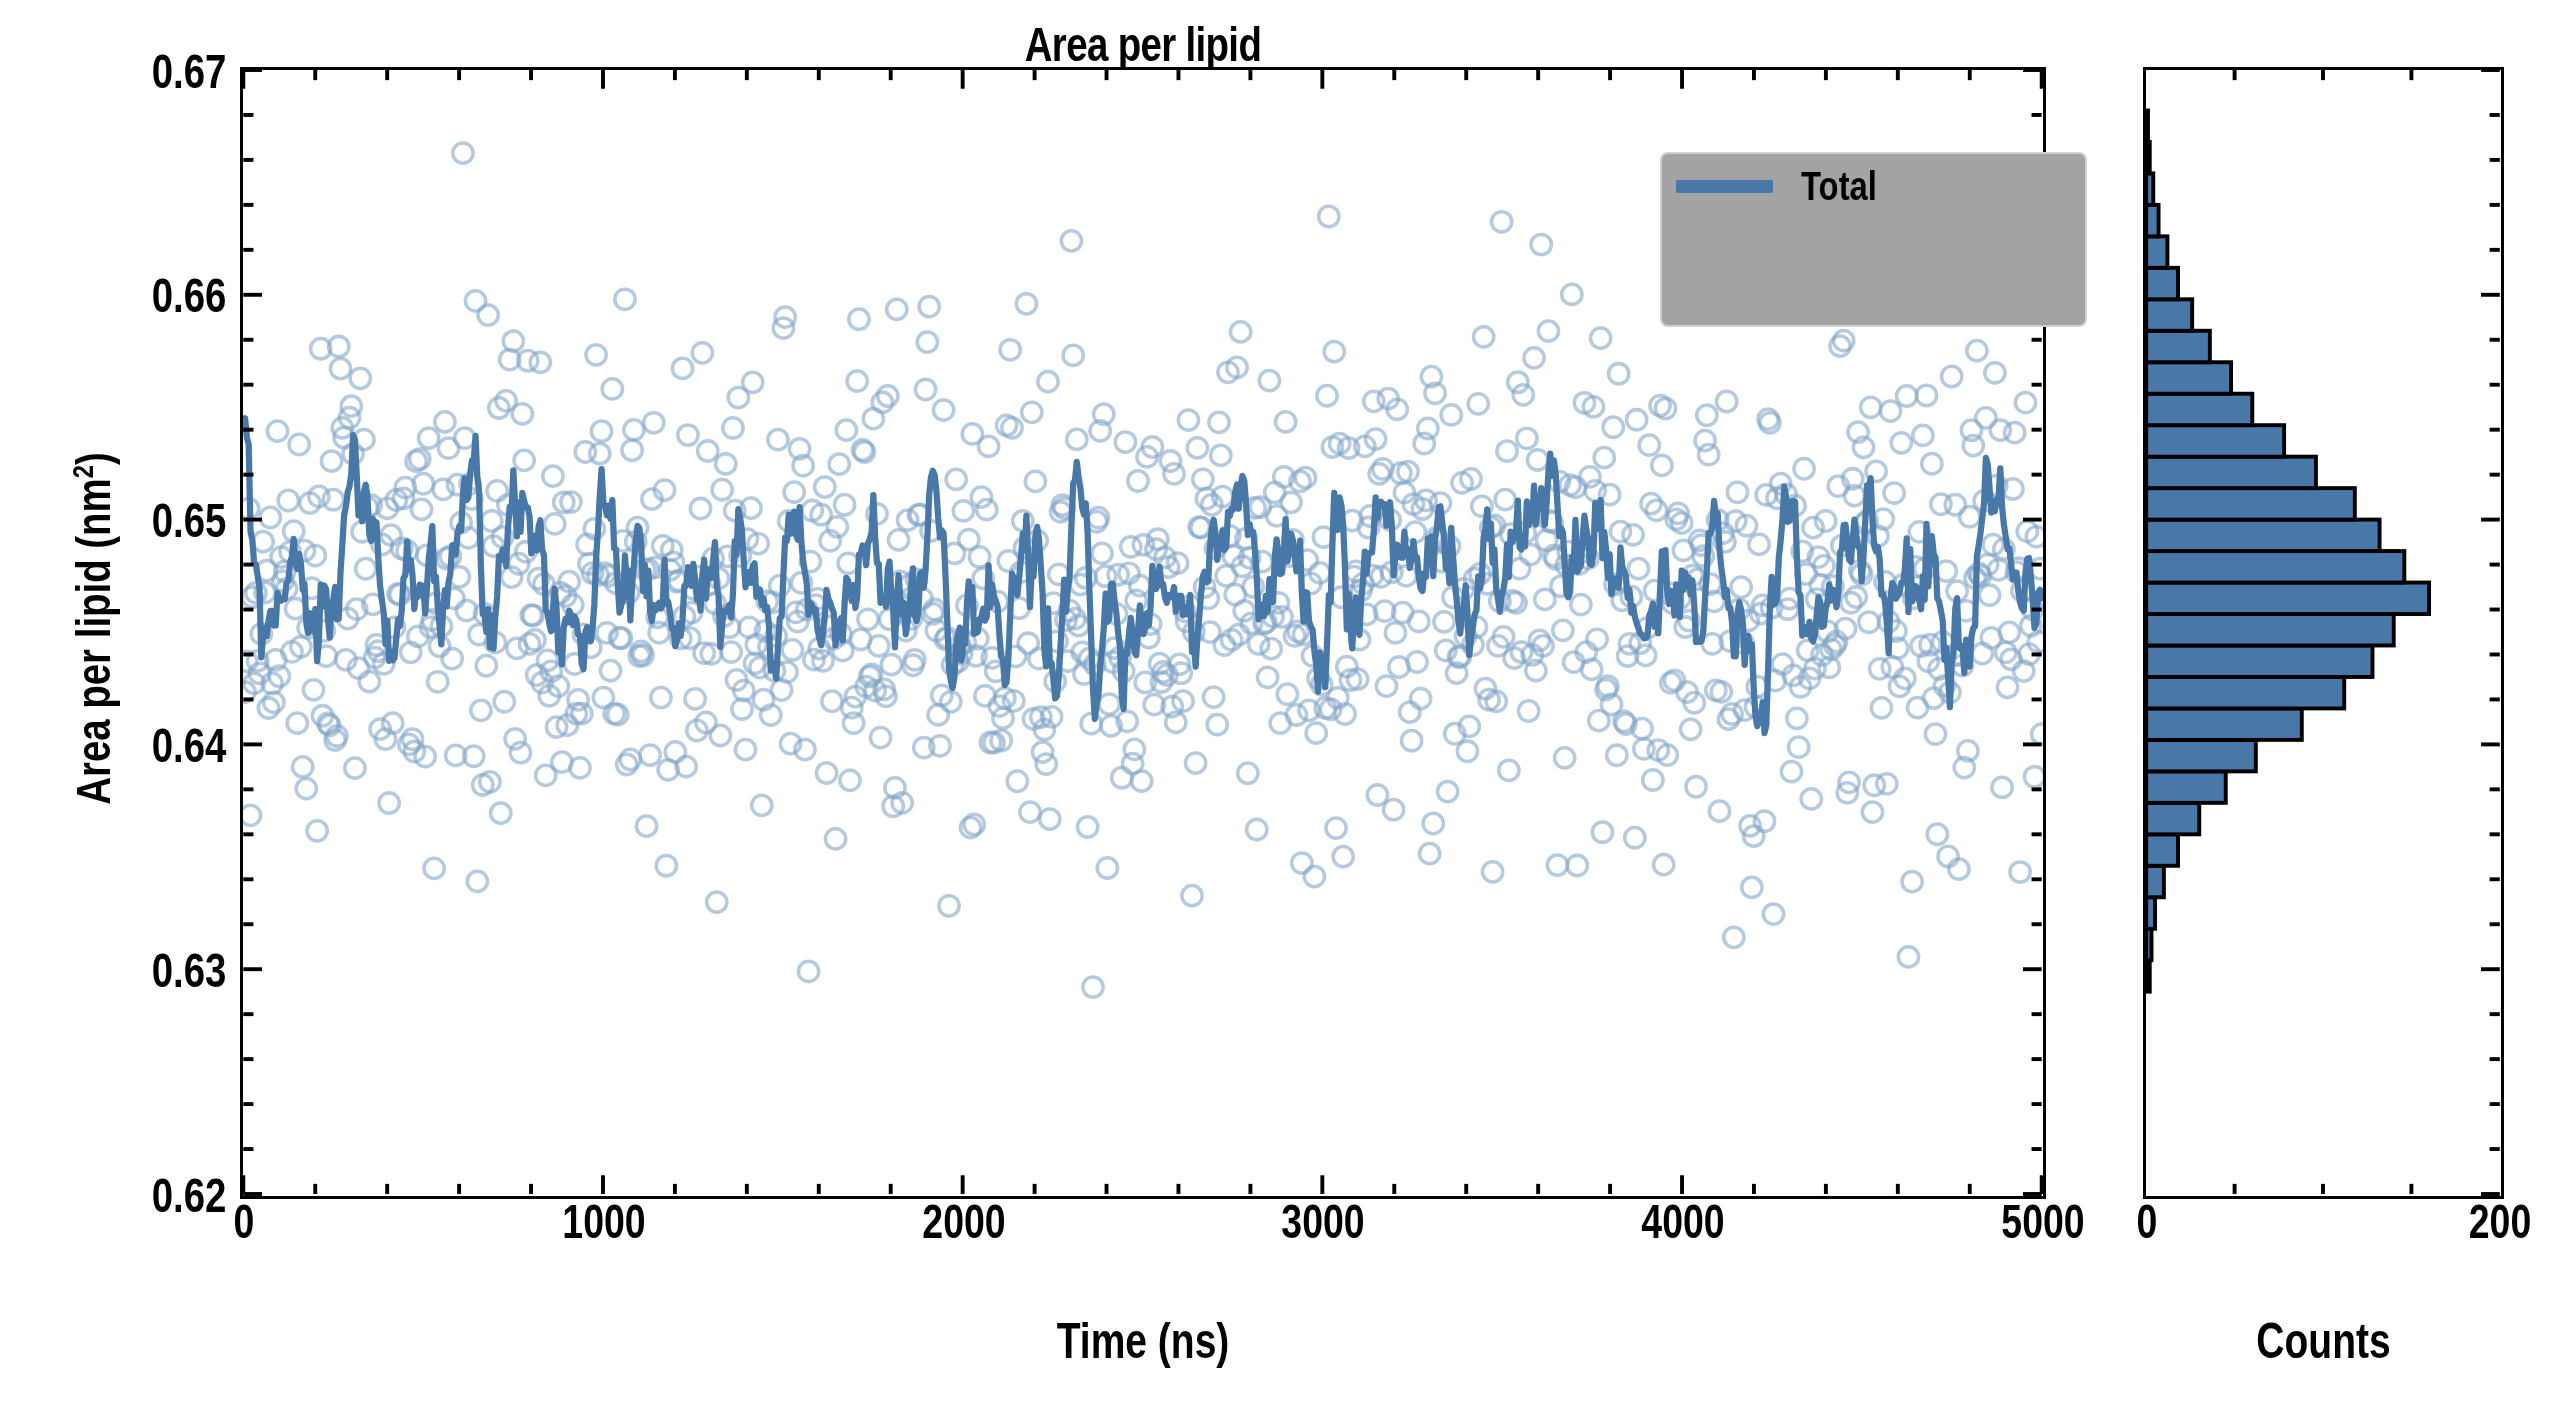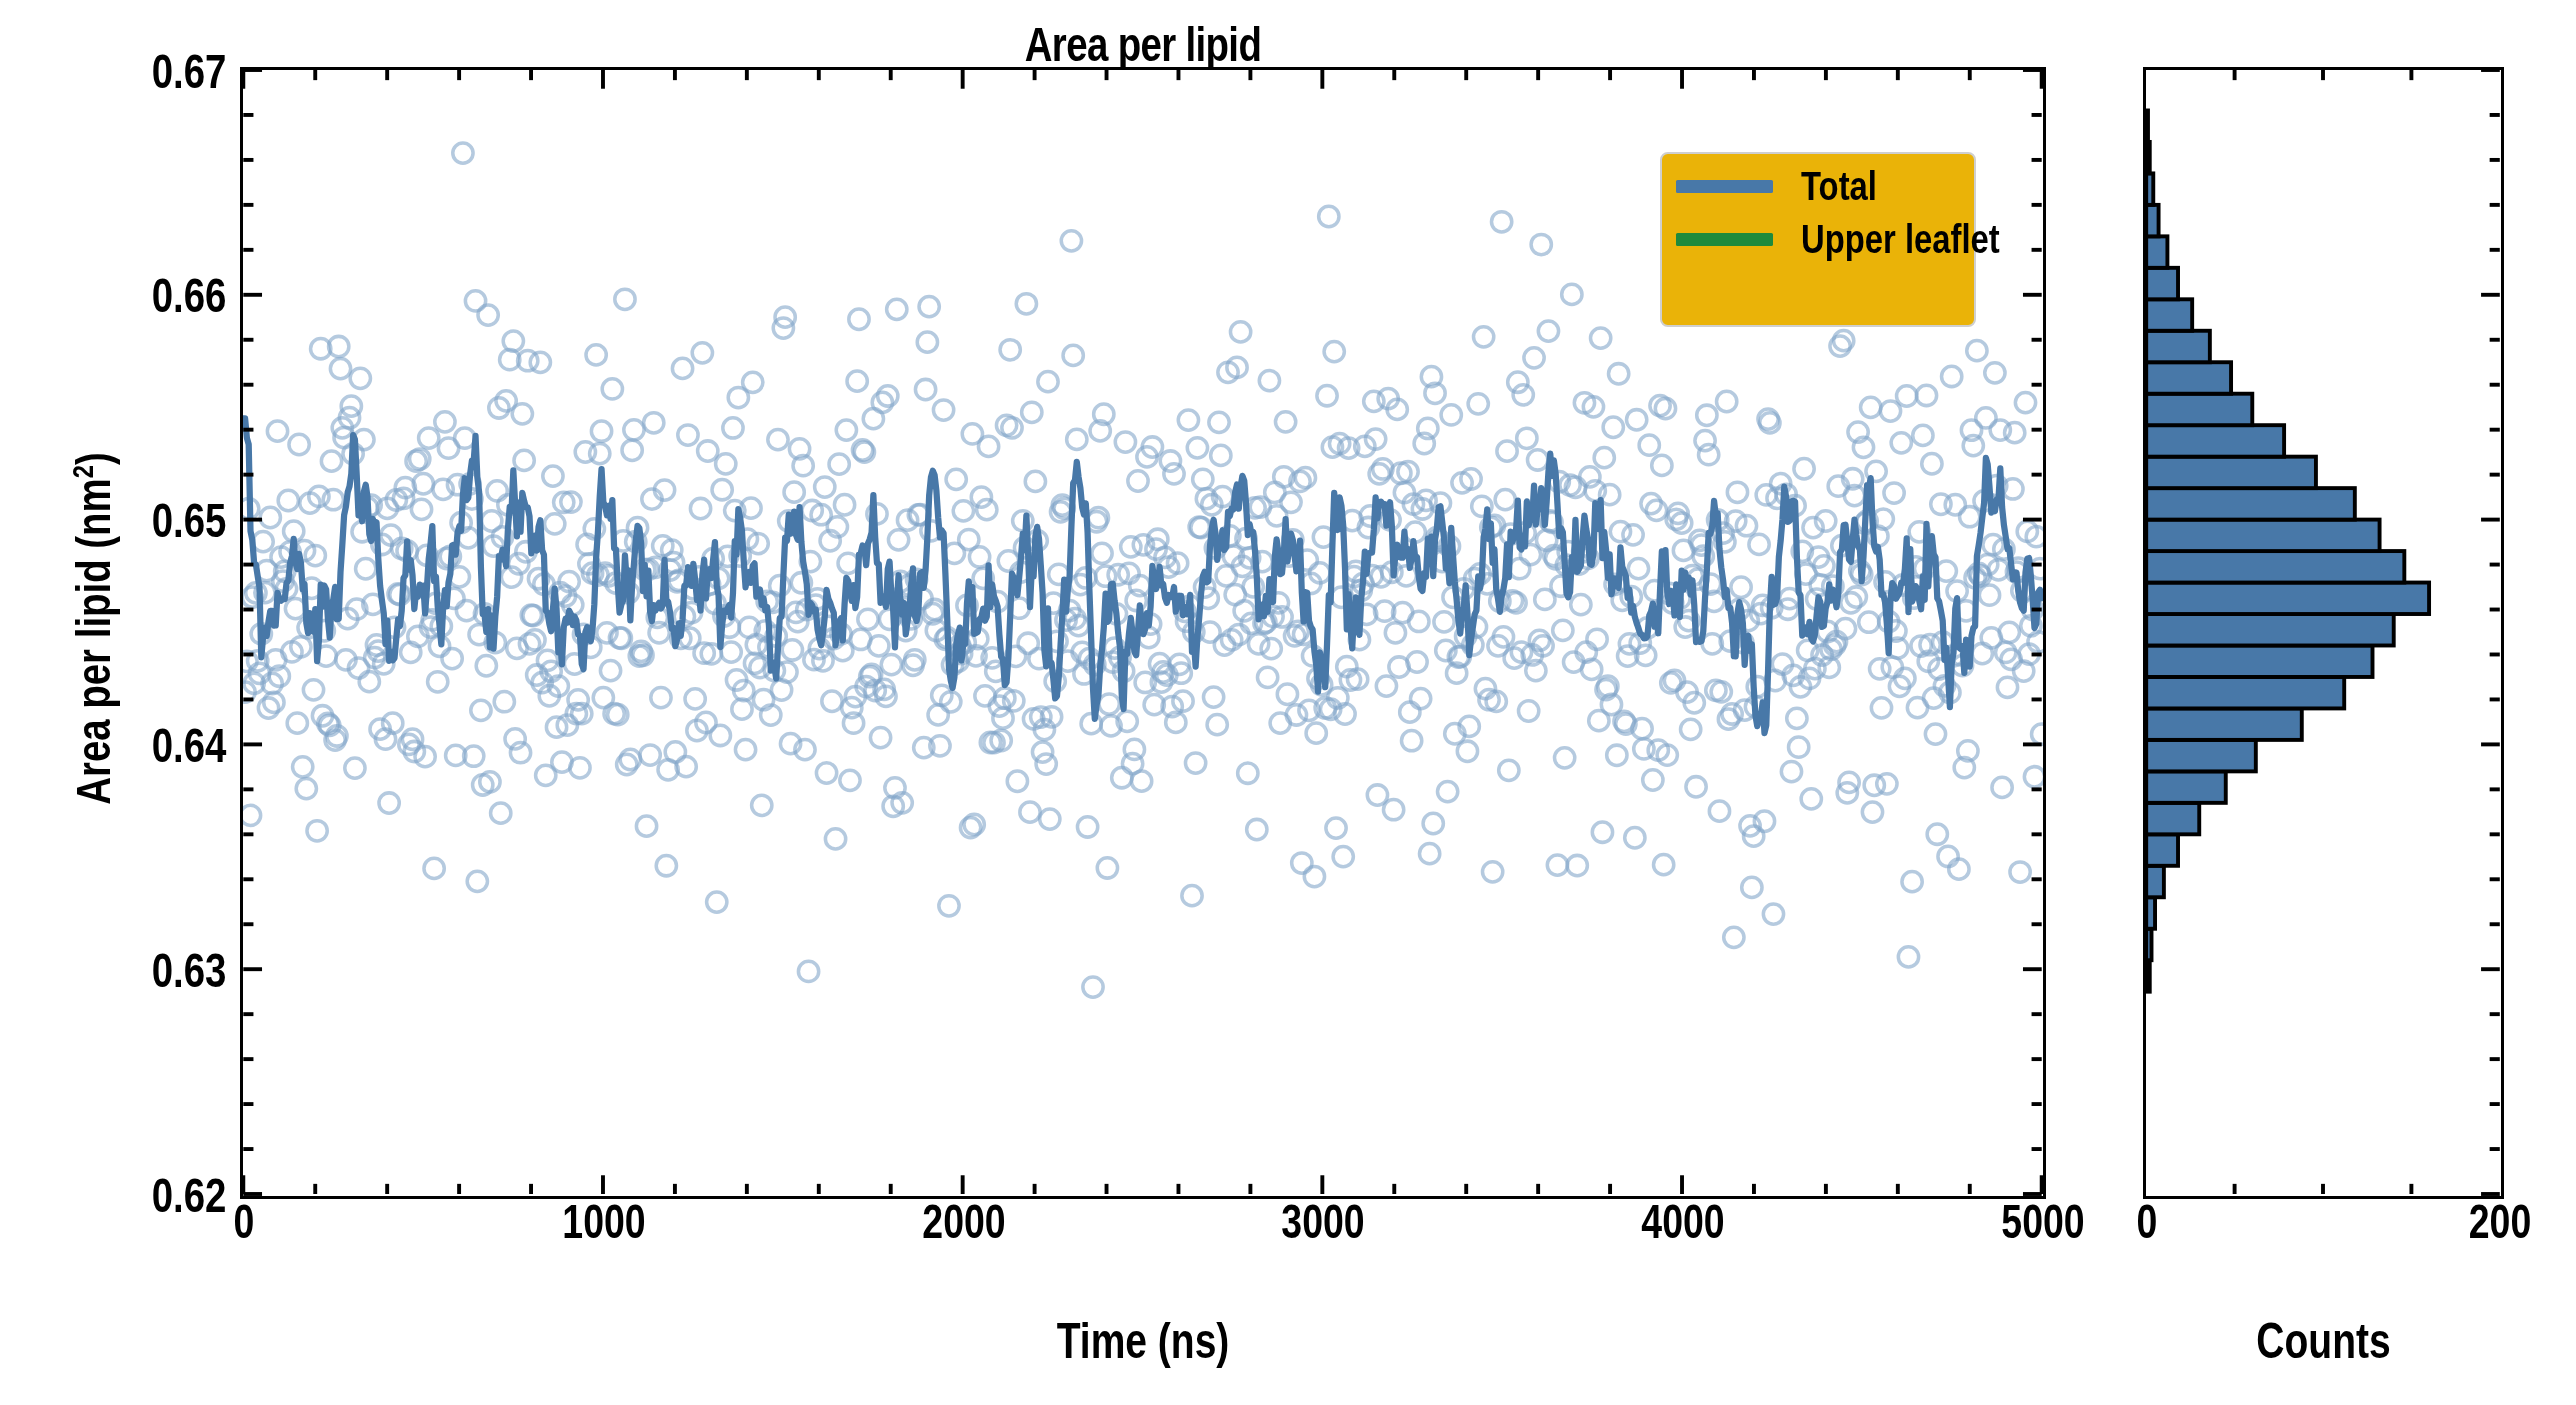--- a/index.html
+++ b/index.html
@@ -42,22 +42,22 @@
 
   .plotclip{position:absolute;left:0;top:0;width:100%;height:100%;overflow:hidden;}
 
   
   .ticklabel{position:absolute;font-size:48px;font-weight:bold;color:#000;white-space:nowrap;}
   .ticklabel.x{transform:translateX(-50%) scaleX(0.78);transform-origin:center top;}
   .ticklabel.y{transform:translateY(-50%) scaleX(0.80);transform-origin:right center;text-align:right;}
 
   
   #legend{
-    position:absolute; left:1660px; top:136px; width:316px; height:175px;
-    background:#eab308; border:2.3px solid #cfcfcf; border-radius:7.8px;
+    position:absolute; left:1660px; top:136px; width:427px; height:175px;
+    background:#a3a3a3; border:2.3px solid #cfcfcf; border-radius:7.8px;
     box-sizing:border-box; z-index:40;
   }
   .legend-row{position:absolute;left:14px;height:52px;width:351px;}
   .legend-swatch{position:absolute;left:0;top:19.5px;width:97px;height:13.3px;border-radius:1.6px;}
   .legend-text{position:absolute;left:125px;top:0px;font-size:41px;font-weight:bold;
                color:#000;line-height:52px;white-space:nowrap;
                transform:scaleX(0.80);transform-origin:left center;}
 
   
   svg.layer{position:absolute;left:0;top:0;overflow:visible;}
@@ -1279,20 +1279,16 @@
 
   <div id="xlabel-main">Time (ns)</div>
   <div id="xlabel-hist">Counts</div>
   <div id="ylabel-main"><span>Area per lipid (nm</span><sup>2</sup><span>)</span></div>
 
   <div id="legend" style="border-color: rgb(207, 207, 207);">
     <div class="legend-row" style="top:6.2px">
       <span class="legend-swatch" style="background: rgb(72, 120, 168);"></span>
       <span class="legend-text">Total</span>
     </div>
-    <div class="legend-row" style="top:59px">
-      <span class="legend-swatch" style="background: rgb(30, 138, 60);"></span>
-      <span class="legend-text">Upper leaflet</span>
-    </div>
   </div>
 
 </div>
 
 
 </body></html>

